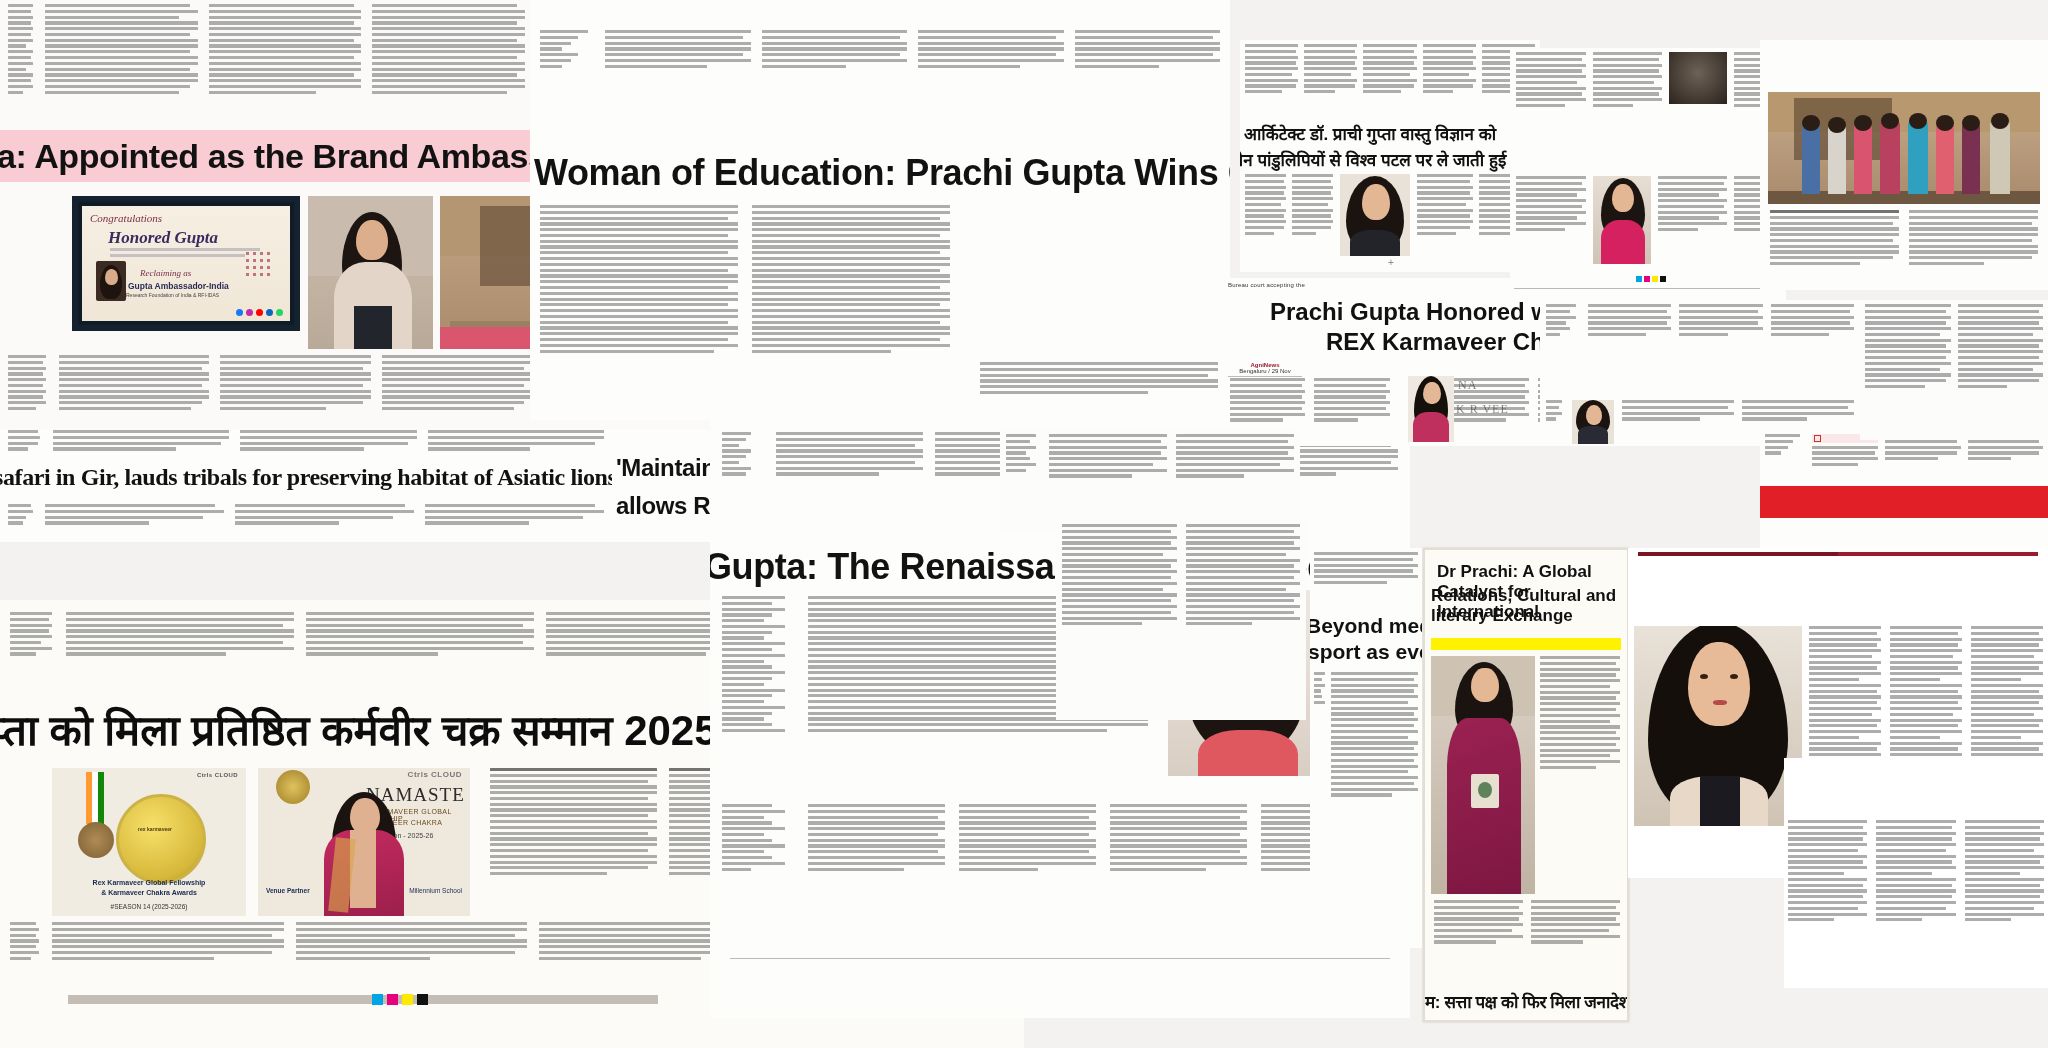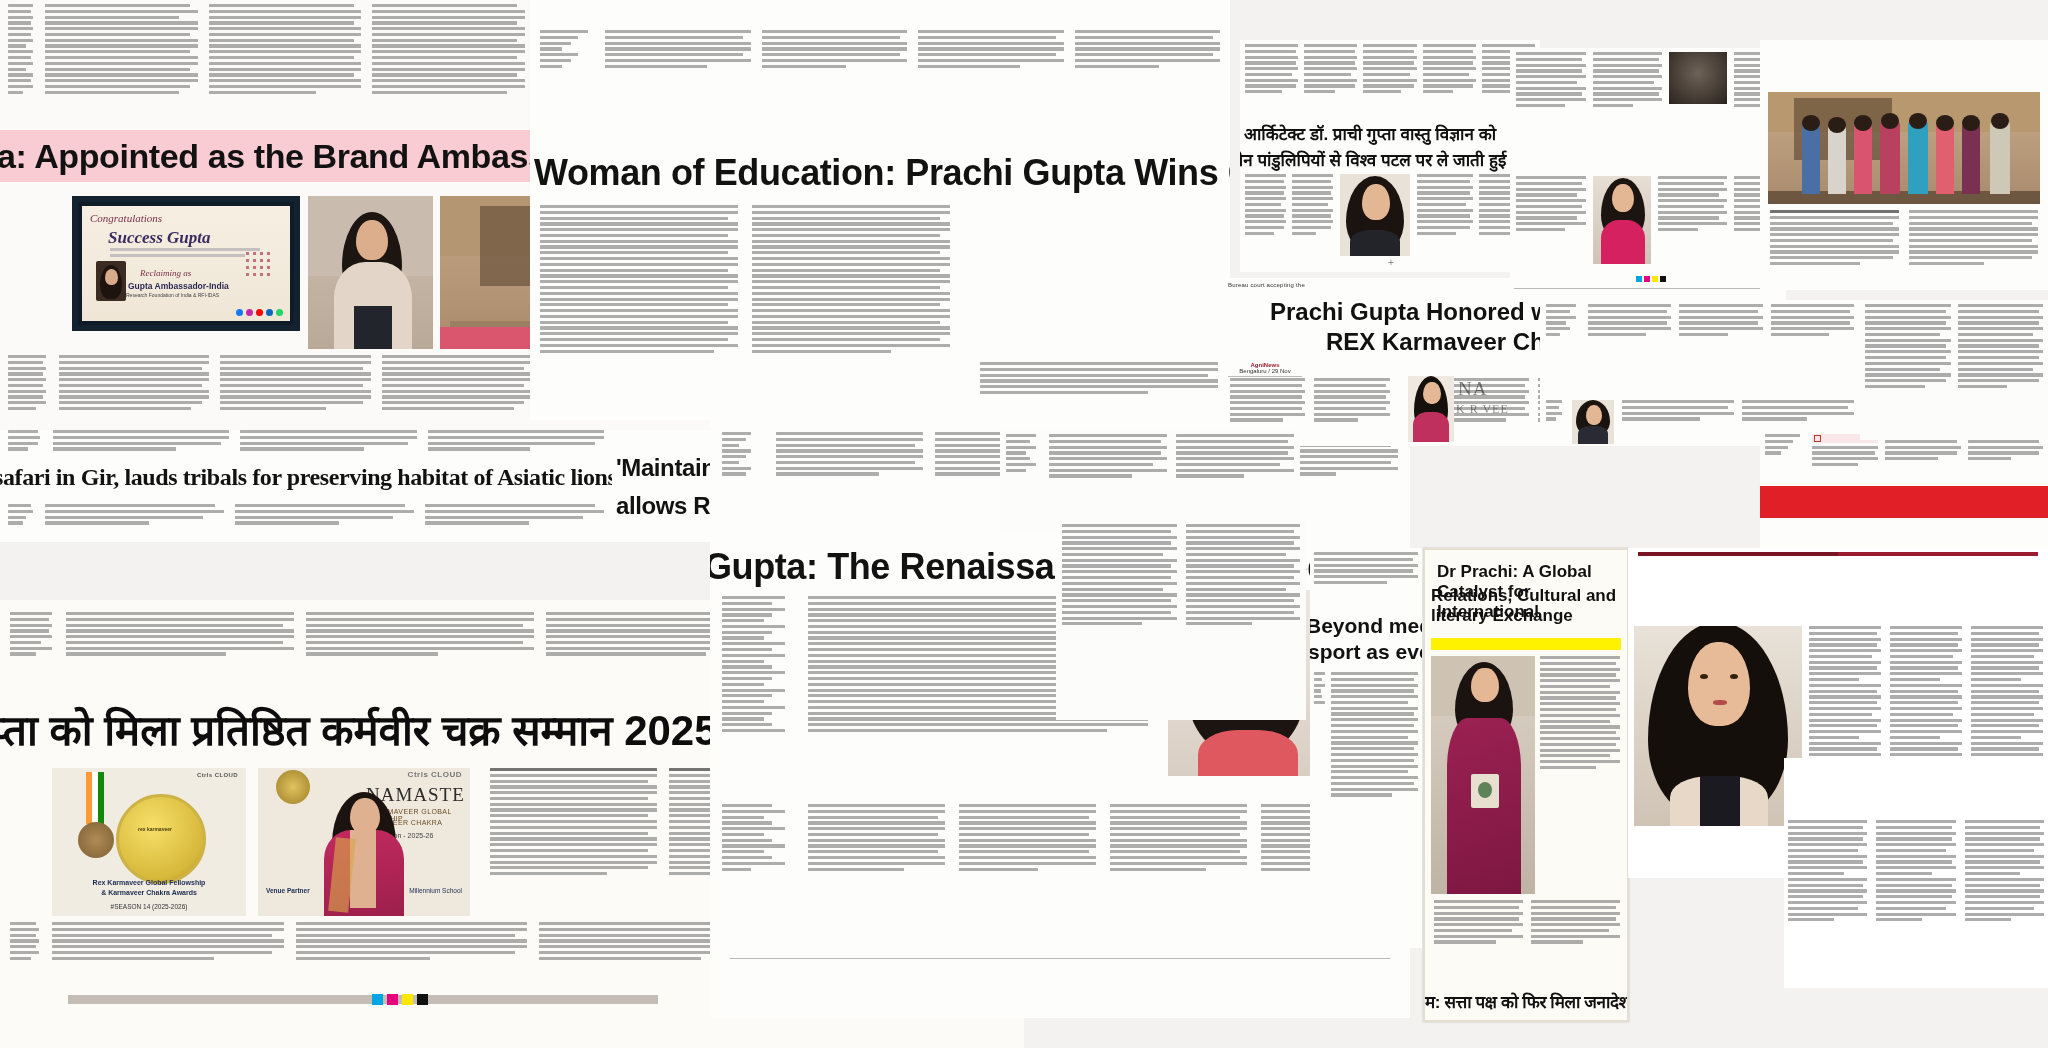--- a/index.html
+++ b/index.html
@@ -186,21 +186,21 @@
         </div>
     </div>
 
     <div class="pinkband" style="position:absolute;left:0;top:130px;width:1024px;height:52px;">
       <div class="hl" style="font-size:34px;margin-left:-14px;">ta: Appointed as the Brand Ambassador for the Research Foundation of I</div>
     </div>
 
     <div class="photo frame-dark" style="left:72px;top:196px;width:228px;height:135px;box-sizing:border-box;background:#0f1b27;">
       <div class="cert" style="position:absolute;inset:4px;background:linear-gradient(180deg,#f6efe2,#efe6d6);">
         <div style="position:absolute;left:8px;top:6px;font-family:'Liberation Serif',serif;font-style:italic;font-size:11px;color:#7b2d4a;">Congratulations</div>
-        <div style="position:absolute;left:26px;top:22px;font-family:'Liberation Serif',serif;font-style:italic;font-weight:bold;font-size:17px;color:#3a2a5e;">Success Gupta</div>
+        <div style="position:absolute;left:26px;top:22px;font-family:'Liberation Serif',serif;font-style:italic;font-weight:bold;font-size:17px;color:#3a2a5e;">Honored Gupta</div>
         <div style="position:absolute;left:28px;top:42px;width:150px;height:3px;background:#9a93a8;opacity:.5"></div>
         <div style="position:absolute;left:28px;top:48px;width:135px;height:3px;background:#9a93a8;opacity:.5"></div>
         <div style="position:absolute;left:58px;top:62px;font-family:'Liberation Serif',serif;font-style:italic;font-size:9px;color:#7b2d4a;">Reclaiming as</div>
         <div style="position:absolute;left:46px;top:75px;font-size:8.5px;font-weight:bold;color:#2a2a55;">Gupta Ambassador-India</div>
         <div style="position:absolute;left:44px;top:86px;font-size:5px;color:#444;">Research Foundation of India &amp; RFI-IDAS</div>
 
         <div style="position:absolute;left:14px;top:55px;width:30px;height:40px;background:#3b2b22;border-radius:2px;overflow:hidden;">
           <div class="hair" style="left:4px;top:4px;width:22px;height:34px;background:#1d1410;"></div>
           <div class="face" style="left:9px;top:8px;width:13px;height:16px;background:#d9ab8b;"></div>
         </div>
@@ -1135,21 +1135,21 @@
           <div class="ln s2"></div>
           <div class="ln s1"></div>
           <div class="ln s5"></div>
         </div>
     </div>
     <div class="photo" style="left:190px;top:98px;width:46px;height:66px;background:#efe8e0;">
       <div class="hair" style="left:6px;top:0;width:34px;height:58px;background:#16100d"></div>
       <div class="face" style="left:15px;top:6px;width:18px;height:22px;background:#e4b896"></div>
       <div class="torso" style="left:5px;top:36px;width:36px;height:32px;background:#c0305f"></div>
     </div>
-    <div style="position:absolute;left:240px;top:100px;font-family:'Liberation Serif',serif;font-size:19px;color:#1d1d1d;letter-spacing:1px;opacity:.55;">NA</div>
+    <div style="position:absolute;left:240px;top:100px;font-family:'Liberation Serif',serif;font-size:12px;color:#1d1d1d;letter-spacing:1px;opacity:.55;">NA</div>
     <div style="position:absolute;left:238px;top:124px;font-family:'Liberation Serif',serif;font-size:12px;color:#1d1d1d;letter-spacing:1px;opacity:.5;">K R VEE</div>
   </div>
 
   <div class="clip flat" style="left:1510px;top:48px;width:300px;height:238px;background:#fdfdfb;">
     <div class="cols" style="position:absolute;left:0;top:4px;width:300px;height:92px;gap:7px;padding:0 6px;">
       <div class="col">
           <div class="ln s1"></div>
           <div class="ln s2"></div>
           <div class="ln s1"></div>
           <div class="ln s2"></div>

